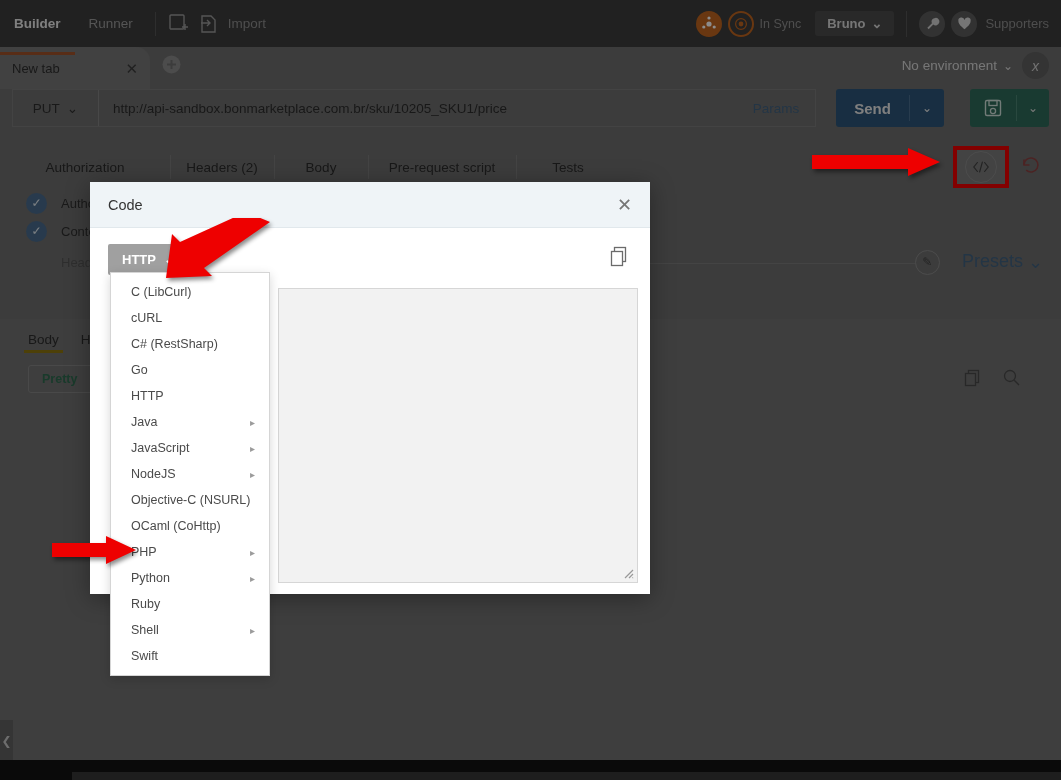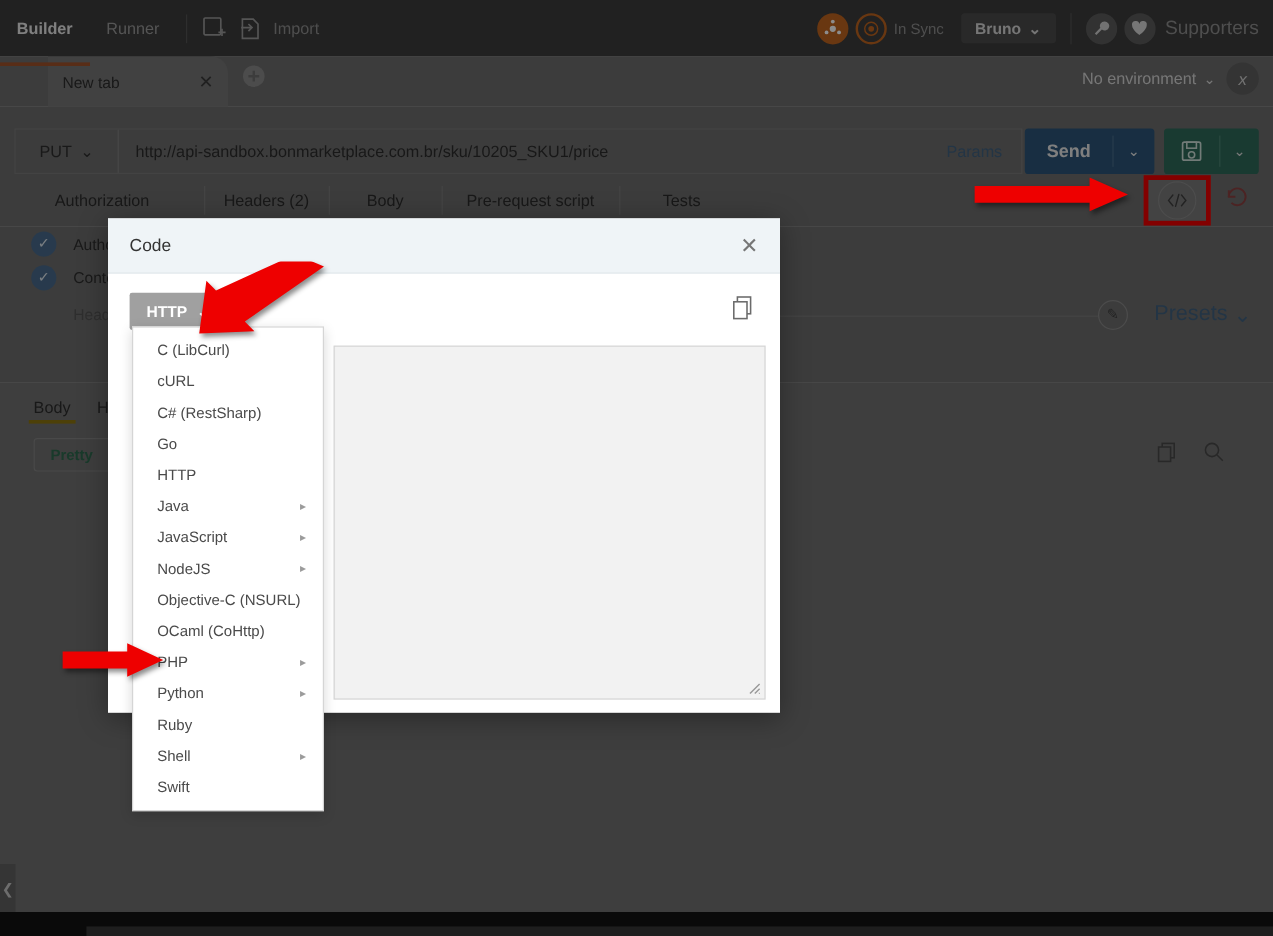--- a/index.html
+++ b/index.html
@@ -45,45 +45,45 @@
   }
   .circ.orange { background: #c0651f; }
   .circ.ring { background: #3c3c3c; border: 2px solid #c0651f; }
   .circ.grey { background: #5c5c5c; }
   .insync-label { font-size: 12.5px; color: #8e8e8e; margin-right: 14px; }
   .user-chip {
     background: #4c4c4c; color: #d8d8d8; font-size: 13px; font-weight: bold;
     padding: 5px 12px; border-radius: 3px; display: flex; align-items: center; gap: 6px;
   }
   .vdiv { width: 1px; height: 26px; background: #555; margin: 0 12px; }
-  .supporters-label { font-size: 16px; color: #8e8e8e; margin-left: 2px; }
+  .supporters-label { font-size: 13px; color: #8e8e8e; margin-left: 2px; }
 
   
   .tabstrip {
     position: absolute; top: 47px; left: 0; width: 1061px; height: 42px;
-    background: #6e6e6e; display: flex; align-items: flex-end; z-index: 4; padding-left: 40px;
+    background: #6e6e6e; display: flex; align-items: flex-end; z-index: 4;
   }
   .rq-tab {
     width: 150px; height: 42px; background: #777777;
     display: flex; align-items: center; padding: 0 12px;
     border-top-right-radius: 14px; position: relative;
   }
   .rq-tab .label { font-size: 13px; color: #2e2e2e; flex: 1; }
   .rq-tab .closex { font-size: 15px; color: #3b3b3b; line-height: 1; }
   .newtab-plus { margin-left: 12px; margin-bottom: 11px; }
   .tabstrip-right { margin-left: auto; display: flex; align-items: center; margin-bottom: 10px; padding-right: 12px; }
   .env-label { font-size: 13.5px; color: #d8d8d8; margin-right: 6px; }
   .env-chev { color: #d8d8d8; font-size: 12px; margin-right: 9px; }
   .env-circ { width: 27px; height: 27px; border-radius: 50%; background: #5f5f5f; color: #cfcfcf;
     display: flex; align-items: center; justify-content: center; font-size: 14px; font-style: italic; }
 
   
   .urlrow {
     position: absolute; top: 89px; left: 0; width: 1061px; height: 56px;
-    background: #6e6e6e; display: flex; align-items: flex-end; padding: 0 12px; z-index: 3;
+    background: #6e6e6e; display: flex; align-items: flex-start; padding: 0 12px; z-index: 3; gap: 18px;
   }
   .url-box {
     flex: 1; height: 38px; display: flex; align-items: center;
     background: #6e6e6e; border: 1px solid #7b7b7b;
   }
   .method {
     width: 86px; height: 36px; display: flex; align-items: center; justify-content: center;
     gap: 7px; font-size: 13.5px; color: #2f2f2f; border-right: 1px solid #838383;
   }
   .url-text { flex: 1; padding-left: 14px; font-size: 13.5px; color: #2d2d2d; white-space: nowrap; overflow: hidden; }

